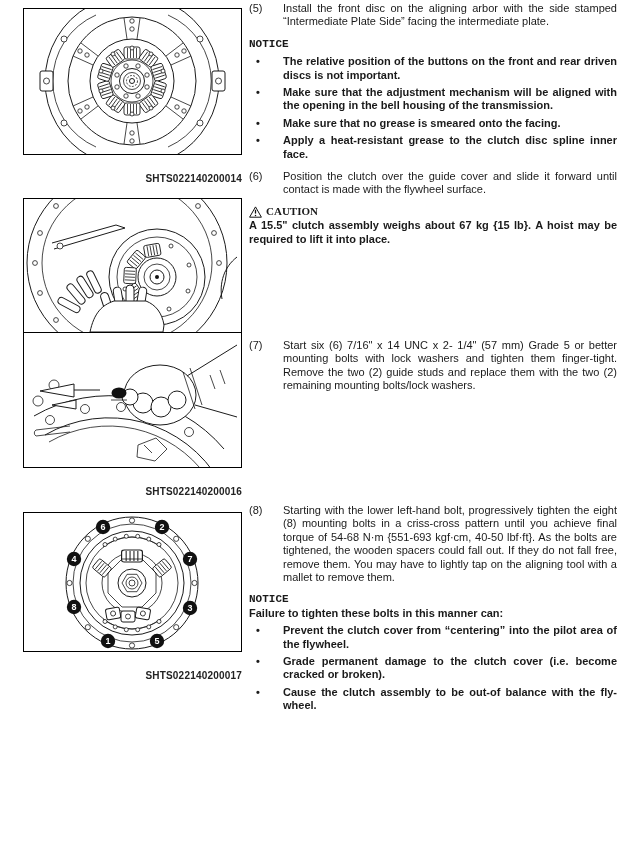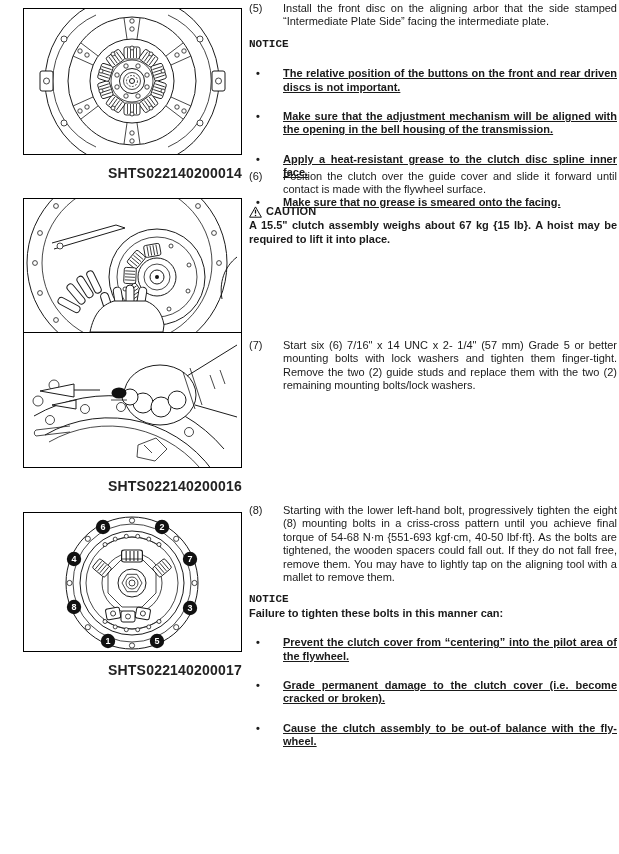--- a/index.html
+++ b/index.html
@@ -4,43 +4,43 @@
 <style>
   html,body{margin:0;padding:0;background:#e8e8e8;}
   .page{
     position:relative;width:619px;height:854px;background:#ffffff;
     font-family:"Liberation Sans",sans-serif;color:#1a1a1a;overflow:hidden;
   }
   
   .figwrap{position:absolute;left:23px;width:219px;}
   .figbox{border:1px solid #000;background:#fff;box-sizing:border-box;width:219px;overflow:hidden;}
   .figbox svg{display:block;}
-  .figcap{font-size:14px;letter-spacing:.2px;color:#222;text-align:right;margin-top:10px;font-weight:bold;}
+  .figcap{font-size:10px;letter-spacing:.2px;color:#222;text-align:right;margin-top:18px;font-weight:bold;}
   
   .ln{fill:none;stroke:#1b1b1b;stroke-width:1;}
   .lnt{stroke-width:.8;}
   .wh{fill:#fff;stroke:#1b1b1b;stroke-width:1;}
   .hole{fill:#fff;stroke:#1b1b1b;stroke-width:.8;}
   .blk{fill:#111;stroke:none;}
   .pad rect{fill:#fff;stroke:#1b1b1b;stroke-width:.9;}
   .pad line{stroke:#1b1b1b;stroke-width:.8;}
   .fing{fill:#fff;stroke:#1b1b1b;stroke-width:1;}
   .badge circle{fill:#111;}
   .badge text{fill:#fff;font-size:9px;font-weight:bold;text-anchor:middle;font-family:"Liberation Sans",sans-serif;}
   
   .textcol{position:absolute;left:249px;top:0;width:368px;font-size:11px;line-height:13.4px;}
   .tgroup{position:absolute;left:0;width:368px;}
   .step{position:relative;padding-left:34px;text-align:justify;}
   .step .num{position:absolute;left:0;top:0;}
   .notice-label{font-weight:bold;margin-top:9px;font-family:Liberation Mono, monospace;}
   .notice-heading{font-weight:bold;text-align:justify;}
   ul.blist{list-style:none;margin:0;padding:0;}
-  .blist li{position:relative;padding-left:34px;font-weight:bold;text-align:justify;margin-top:16px;text-decoration:underline;}
+  .blist li{position:relative;padding-left:34px;font-weight:bold;text-align:justify;margin-top:4px;}
   .blist li::before{content:"\2022";position:absolute;left:7px;top:0;}
-  .caution-head{display:flex;align-items:center;gap:4px;font-weight:bold;margin-top:8px;}
+  .caution-head{display:flex;align-items:center;gap:4px;font-weight:bold;margin-top:8px;font-family:Liberation Serif, serif;}
   .caution-head svg{display:block;}
   .caution-text{font-weight:bold;text-align:justify;margin-top:1px;}
 </style>
 </head>
 <body>
 
 <div class="page">
 
   <div class="figwrap" style="top:8px;">
     <div class="figbox" style="height:147px;">
@@ -345,28 +345,28 @@
       </svg>
     </div>
     <div class="figcap">SHTS022140200017</div>
   </div>
 
   <div class="textcol">
 
     <div class="tgroup" style="top:2px;">
       <div class="step">
         <span class="num">(5)</span>
-        <span>Install the front disc on the aligning arbor that the side stamped “Intermediate Plate Side” facing the intermediate plate.</span>
+        <span>Install the front disc on the aligning arbor with the side stamped “Intermediate Plate Side” facing the intermediate plate.</span>
       </div>
       <div class="notice-label">NOTICE</div>
       <ul class="blist">
         <li>The relative position of the buttons on the front and rear driven discs is not important.</li>
         <li>Make sure that the adjustment mechanism will be aligned with the opening in the bell housing of the transmission.</li>
+        <li>Make sure that no grease is smeared onto the facing.</li>
         <li>Apply a heat-resistant grease to the clutch disc spline inner face.</li>
-        <li>Make sure that no grease is smeared onto the facing.</li>
       </ul>
     </div>
 
     <div class="tgroup" style="top:170px;">
       <div class="step">
         <span class="num">(6)</span>
         <span>Position the clutch over the guide cover and slide it forward until contact is made with the flywheel surface.</span>
       </div>
       <div class="caution-head">
         <span>

